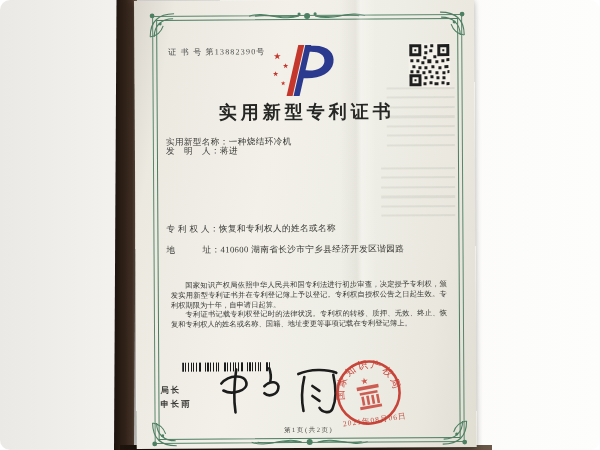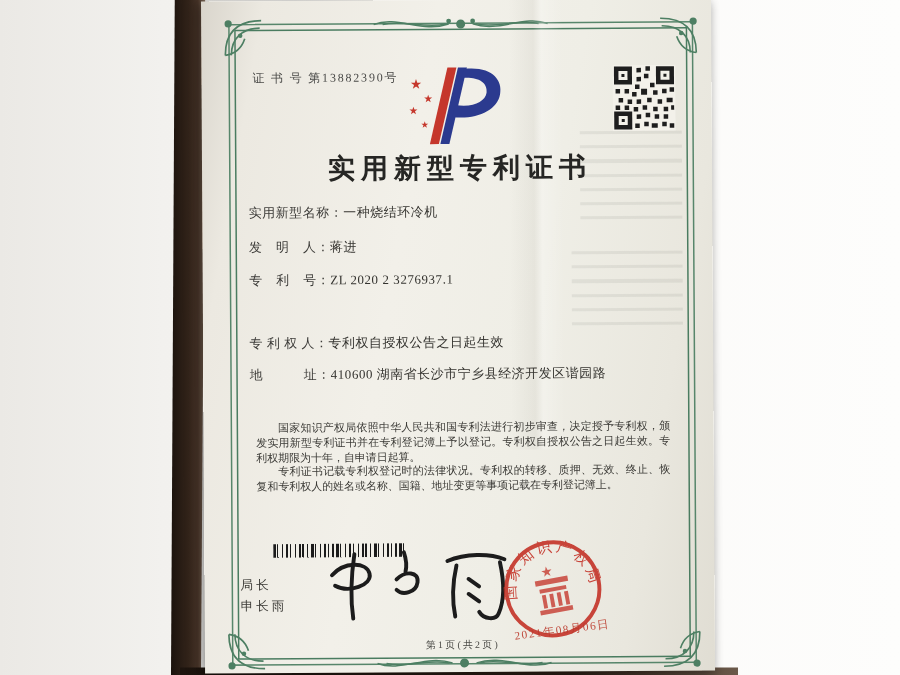--- a/index.html
+++ b/index.html
@@ -1,19 +1,20 @@
 <!DOCTYPE html>
 <html><head>
 <meta charset="utf-8">
 <style>
   html,body{margin:0;padding:0;}
   #stage{
     position:relative;width:600px;height:450px;overflow:hidden;
     background:linear-gradient(90deg,#ebe9e5 0%,#f2f1ee 18%,#fbfaf8 60%,#fdfdfc 100%);
     font-family:"Liberation Serif","DejaVu Serif",serif;
+    border-radius:10px;
   }
   .abs{position:absolute;}
   
   .shadow-strip{
     left:112px;top:0;width:25px;height:450px;
     background:linear-gradient(90deg,#17100b 0%,#33241a 55%,#4a362a 80%,#8a7461 100%);
     clip-path:polygon(18% 0,100% 0,88% 100%,8% 100%);
   }
   .bottom-strip{
     left:120px;top:445px;width:372px;height:5px;
@@ -41,21 +42,21 @@
          letter-spacing:4px;color:#262624;}
   .field{left:31px;font-size:8.6px;color:#3c3b38;letter-spacing:.4px;white-space:nowrap;}
   .field .lbl{color:#3c3b38;}
   .field .val{color:#34332f;}
   .grant2{position:absolute;left:135px;top:0;}
   .paras{left:35px;top:280px;width:276px;font-size:7.3px;line-height:9.8px;
          color:#3b3a36;text-align:justify;}
   .paras p{margin:0;text-indent:2em;}
   .barcode{left:46px;top:362px;width:88px;height:9px;
     background:repeating-linear-gradient(90deg,#1b1b1b 0 1.6px,#f1efe8 1.6px 2.6px,#1b1b1b 2.6px 3.4px,#f1efe8 3.4px 5.8px,#1b1b1b 5.8px 6.6px,#f1efe8 6.6px 8.4px);}
-  .director{left:24px;top:383px;font-size:8.4px;color:#3b3a36;line-height:14px;letter-spacing:2px;}
+  .director{left:24px;top:383px;font-size:8.4px;color:#3b3a36;line-height:14px;letter-spacing:2px;font-weight:bold;}
   .footer{left:18px;top:426px;width:308px;text-align:center;font-size:6.6px;letter-spacing:1.5px;color:#4a4a46;}
   .seal-date{left:206px;top:413px;width:110px;font-size:7.6px;color:#bb3a2c;
              letter-spacing:1px;transform:rotate(-7deg);opacity:.9;}
   .bleed{background:repeating-linear-gradient(180deg,rgba(95,100,92,.10) 0 2px,transparent 2px 9.5px);
          filter:blur(.4px);pointer-events:none;}
 </style>
 </head>
 <body>
 
 <div id="stage">
@@ -185,28 +186,25 @@
     </svg>
 
     <div class="abs bleed" style="left:252px;top:88px;width:68px;height:66px"></div>
     <div class="abs bleed" style="left:246px;top:168px;width:74px;height:52px"></div>
 
     <div class="abs title">实用新型专利证书</div>
 
     <div class="abs field" style="top:136px">
       <span class="lbl">实用新型名称：</span><span class="val">一种烧结环冷机</span>
     </div>
-    <div class="abs field" style="top:159px">
+    <div class="abs field" style="top:145px">
       <span class="lbl">发　明　人：</span><span class="val">蒋进</span>
     </div>
-    <div class="abs field" style="top:181px">
-      <span class="lbl">专　利　号：</span><span class="val">ZL 2020 2 3276937.1</span>
-    </div>
     <div class="abs field" style="top:223px">
-      <span class="lbl">专 利 权 人：</span><span class="val">专利权自授权公告之日起生效</span>
+      <span class="lbl">专 利 权 人：</span><span class="val">恢复和专利权人的姓名或名称</span>
     </div>
     <div class="abs field" style="top:244px">
       <span class="lbl">地　　　址：</span><span class="val">410600 湖南省长沙市宁乡县经济开发区谐园路</span>
     </div>
 
     <div class="abs paras">
       <p>国家知识产权局依照中华人民共和国专利法进行初步审查，决定授予专利权，颁发实用新型专利证书并在专利登记簿上予以登记。专利权自授权公告之日起生效。专利权期限为十年，自申请日起算。</p>
       <p>专利证书记载专利权登记时的法律状况。专利权的转移、质押、无效、终止、恢复和专利权人的姓名或名称、国籍、地址变更等事项记载在专利登记簿上。</p>
     </div>
 

